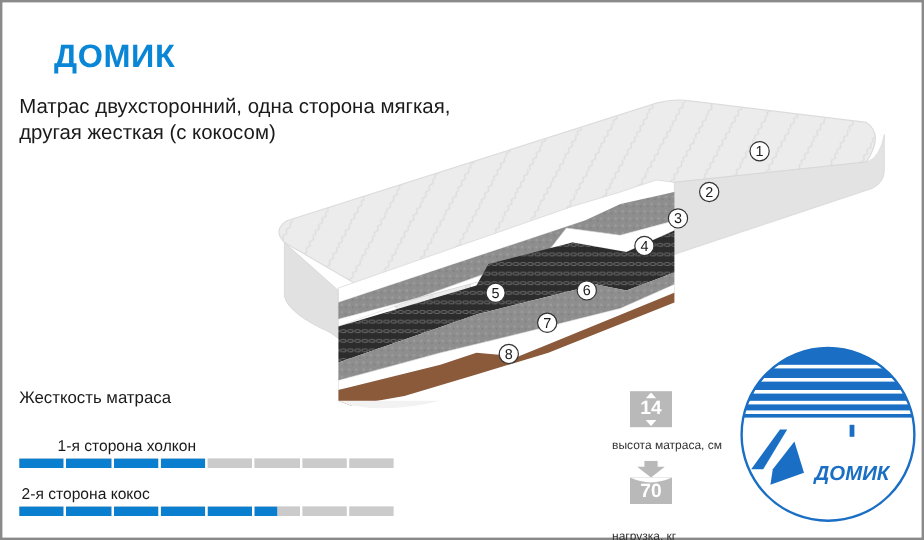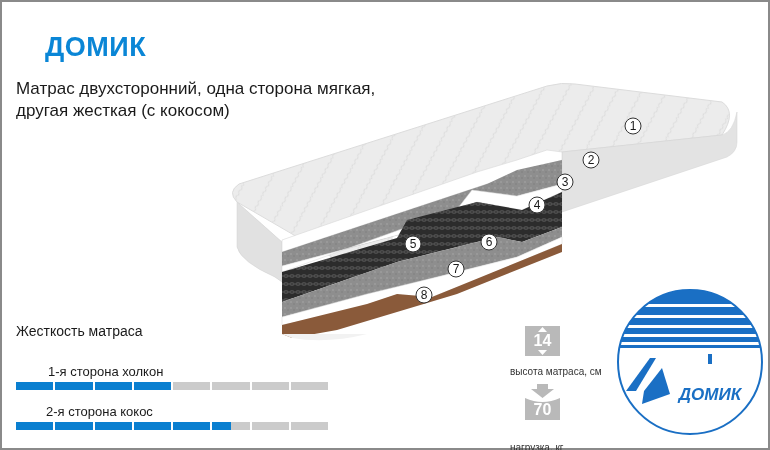--- a/index.html
+++ b/index.html
@@ -145,21 +145,21 @@
       </div>
       <div class="seg" style="background: rgb(203, 203, 203);">
         <div class="fill" style="width: 100%; background: rgb(10, 127, 208);"></div>
       </div>
       <div class="seg" style="background: rgb(203, 203, 203);"></div>
       <div class="seg" style="background: rgb(203, 203, 203);"></div>
       <div class="seg" style="background: rgb(203, 203, 203);"></div>
       <div class="seg" style="background: rgb(203, 203, 203);"></div>
     </div>
 
-  <div class="side-label" style="left:16px; top:402px;margin-left:28px;">2-я сторона кокос</div>
+  <div class="side-label" style="left:16px; top:402px;">2-я сторона кокос</div>
   <div class="bar" style="top:420px;">
       <div class="seg" style="background: rgb(203, 203, 203);">
         <div class="fill" style="width: 100%; background: rgb(10, 127, 208);"></div>
       </div>
       <div class="seg" style="background: rgb(203, 203, 203);">
         <div class="fill" style="width: 100%; background: rgb(10, 127, 208);"></div>
       </div>
       <div class="seg" style="background: rgb(203, 203, 203);">
         <div class="fill" style="width: 100%; background: rgb(10, 127, 208);"></div>
       </div>

